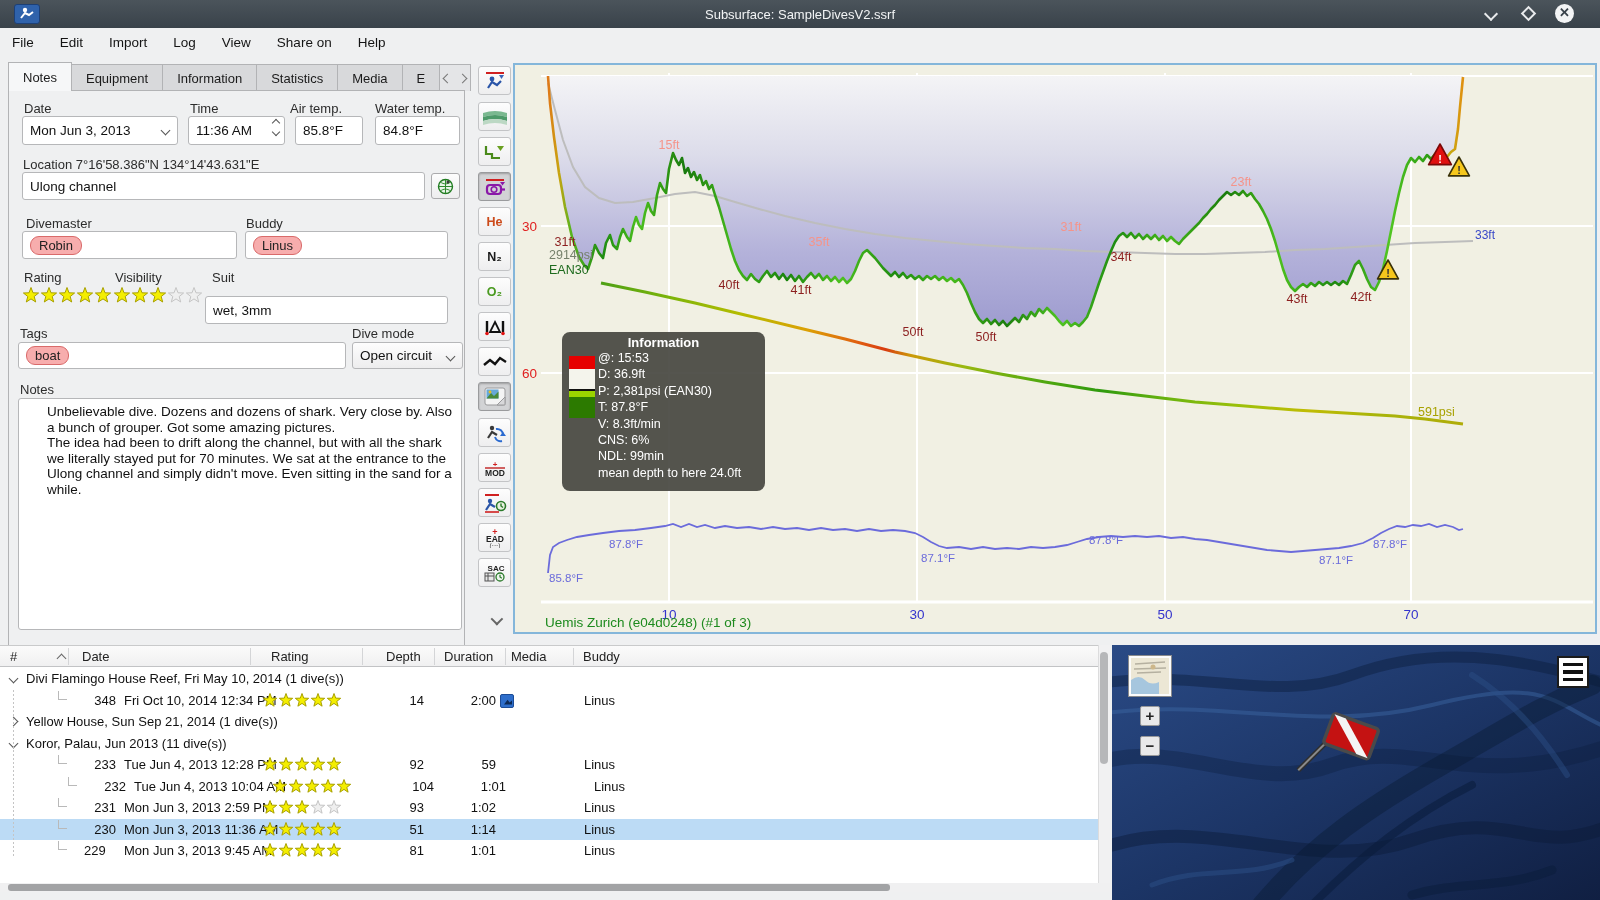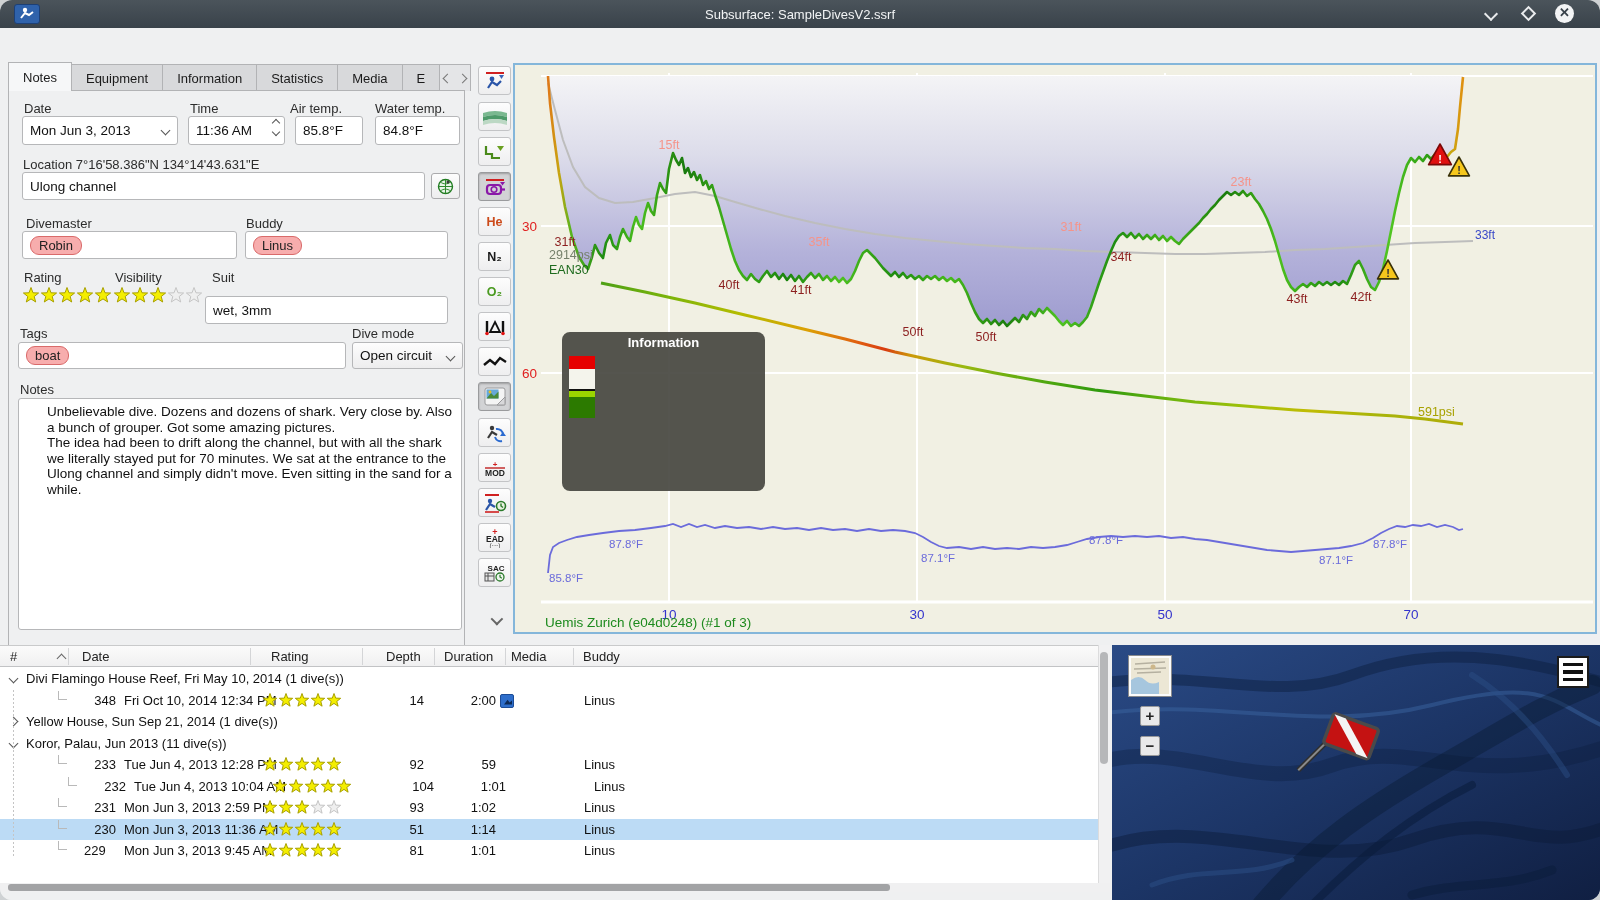--- a/index.html
+++ b/index.html
@@ -1,18 +1,18 @@
 <!DOCTYPE html>
 <html><head>
 <meta charset="utf-8">
 <style>
   html,body{margin:0;padding:0;background:#cfd2d4;}
   *{box-sizing:border-box;}
   .app{position:relative;width:1600px;height:900px;overflow:hidden;
-       background:#eff0f1;font-family:"Liberation Sans",sans-serif;color:#1a1a1a;border-radius:12px;}
+       background:#eff0f1;font-family:"Liberation Sans",sans-serif;color:#1a1a1a;}
   .abs{position:absolute;}
 
   
   .titlebar{left:0;top:0;width:1600px;height:28px;
     background:linear-gradient(#4b545b,#39424a);display:flex;align-items:center;}
   .title-text{position:absolute;left:0;right:0;text-align:center;color:#f2f4f5;font-size:13px;}
   .app-icon{position:absolute;left:14px;top:4px;width:26px;height:20px;background:#2f62ab;
     border-radius:3px;border:1px solid #1d4076;}
   .win-ctl{position:absolute;top:5px;color:#e8eaec;}
   .chev-dn{width:10px;height:10px;border-right:2px solid #e8eaec;border-bottom:2px solid #e8eaec;
@@ -112,20 +112,29 @@
     <div class="title-text">Subsurface: SampleDivesV2.ssrf</div>
     <div class="win-ctl" style="right:104px;top:9px">
         <div class="chev-dn"></div>
       </div>
     <div class="win-ctl" style="right:66px;top:8px">
         <div class="diamond"></div>
       </div>
     <div class="win-ctl close-circle" style="right:26px;top:4px">✕</div>
   </div>
 
+  <div class="abs menubar" id="menubar">
+      <div class="menu-item">File</div>
+      <div class="menu-item">Edit</div>
+      <div class="menu-item">Import</div>
+      <div class="menu-item">Log</div>
+      <div class="menu-item">View</div>
+      <div class="menu-item">Share on</div>
+      <div class="menu-item">Help</div>
+    </div>
 
   <div class="abs tabs" id="tabbar">
       <div class="tab active">Notes</div>
       <div class="tab">Equipment</div>
       <div class="tab">Information</div>
       <div class="tab">Statistics</div>
       <div class="tab">Media</div>
       <div class="tab">E</div>
       <div class="tab-arrows">
         <b class="tchev" style="transform: rotate(135deg);"></b>
@@ -409,20 +418,30 @@
 
   <div class="abs infobox">
     <div class="ib-title">Information</div>
     <div class="ib-legend">
       <div style="height:13px;background:#e60000"></div>
       <div style="height:20px;background:#f4f4ec"></div>
       <div style="height:2px;background:#111"></div>
       <div style="height:6px;background:#9ad400"></div>
       <div style="height:21px;background:#2c7a00"></div>
     </div>
+    <div id="ib-rows">
+        <div class="ib-row">@: 15:53</div>
+        <div class="ib-row">D: 36.9ft</div>
+        <div class="ib-row">P: 2,381psi (EAN30)</div>
+        <div class="ib-row">T: 87.8°F</div>
+        <div class="ib-row">V: 8.3ft/min</div>
+        <div class="ib-row">CNS: 6%</div>
+        <div class="ib-row">NDL: 99min</div>
+        <div class="ib-row">mean depth to here 24.0ft</div>
+      </div>
   </div>
 
   <div class="abs tablebg"></div>
   <div class="abs thead" id="thead">
       <div class="th" style="left: 10px;">#</div>
       <div class="th" style="left: 82px;">Date</div>
       <div class="th" style="left: 271px;">Rating</div>
       <div class="th" style="left: 386px;">Depth</div>
       <div class="th" style="left: 444px;">Duration</div>
       <div class="th" style="left: 511px;">Media</div>

